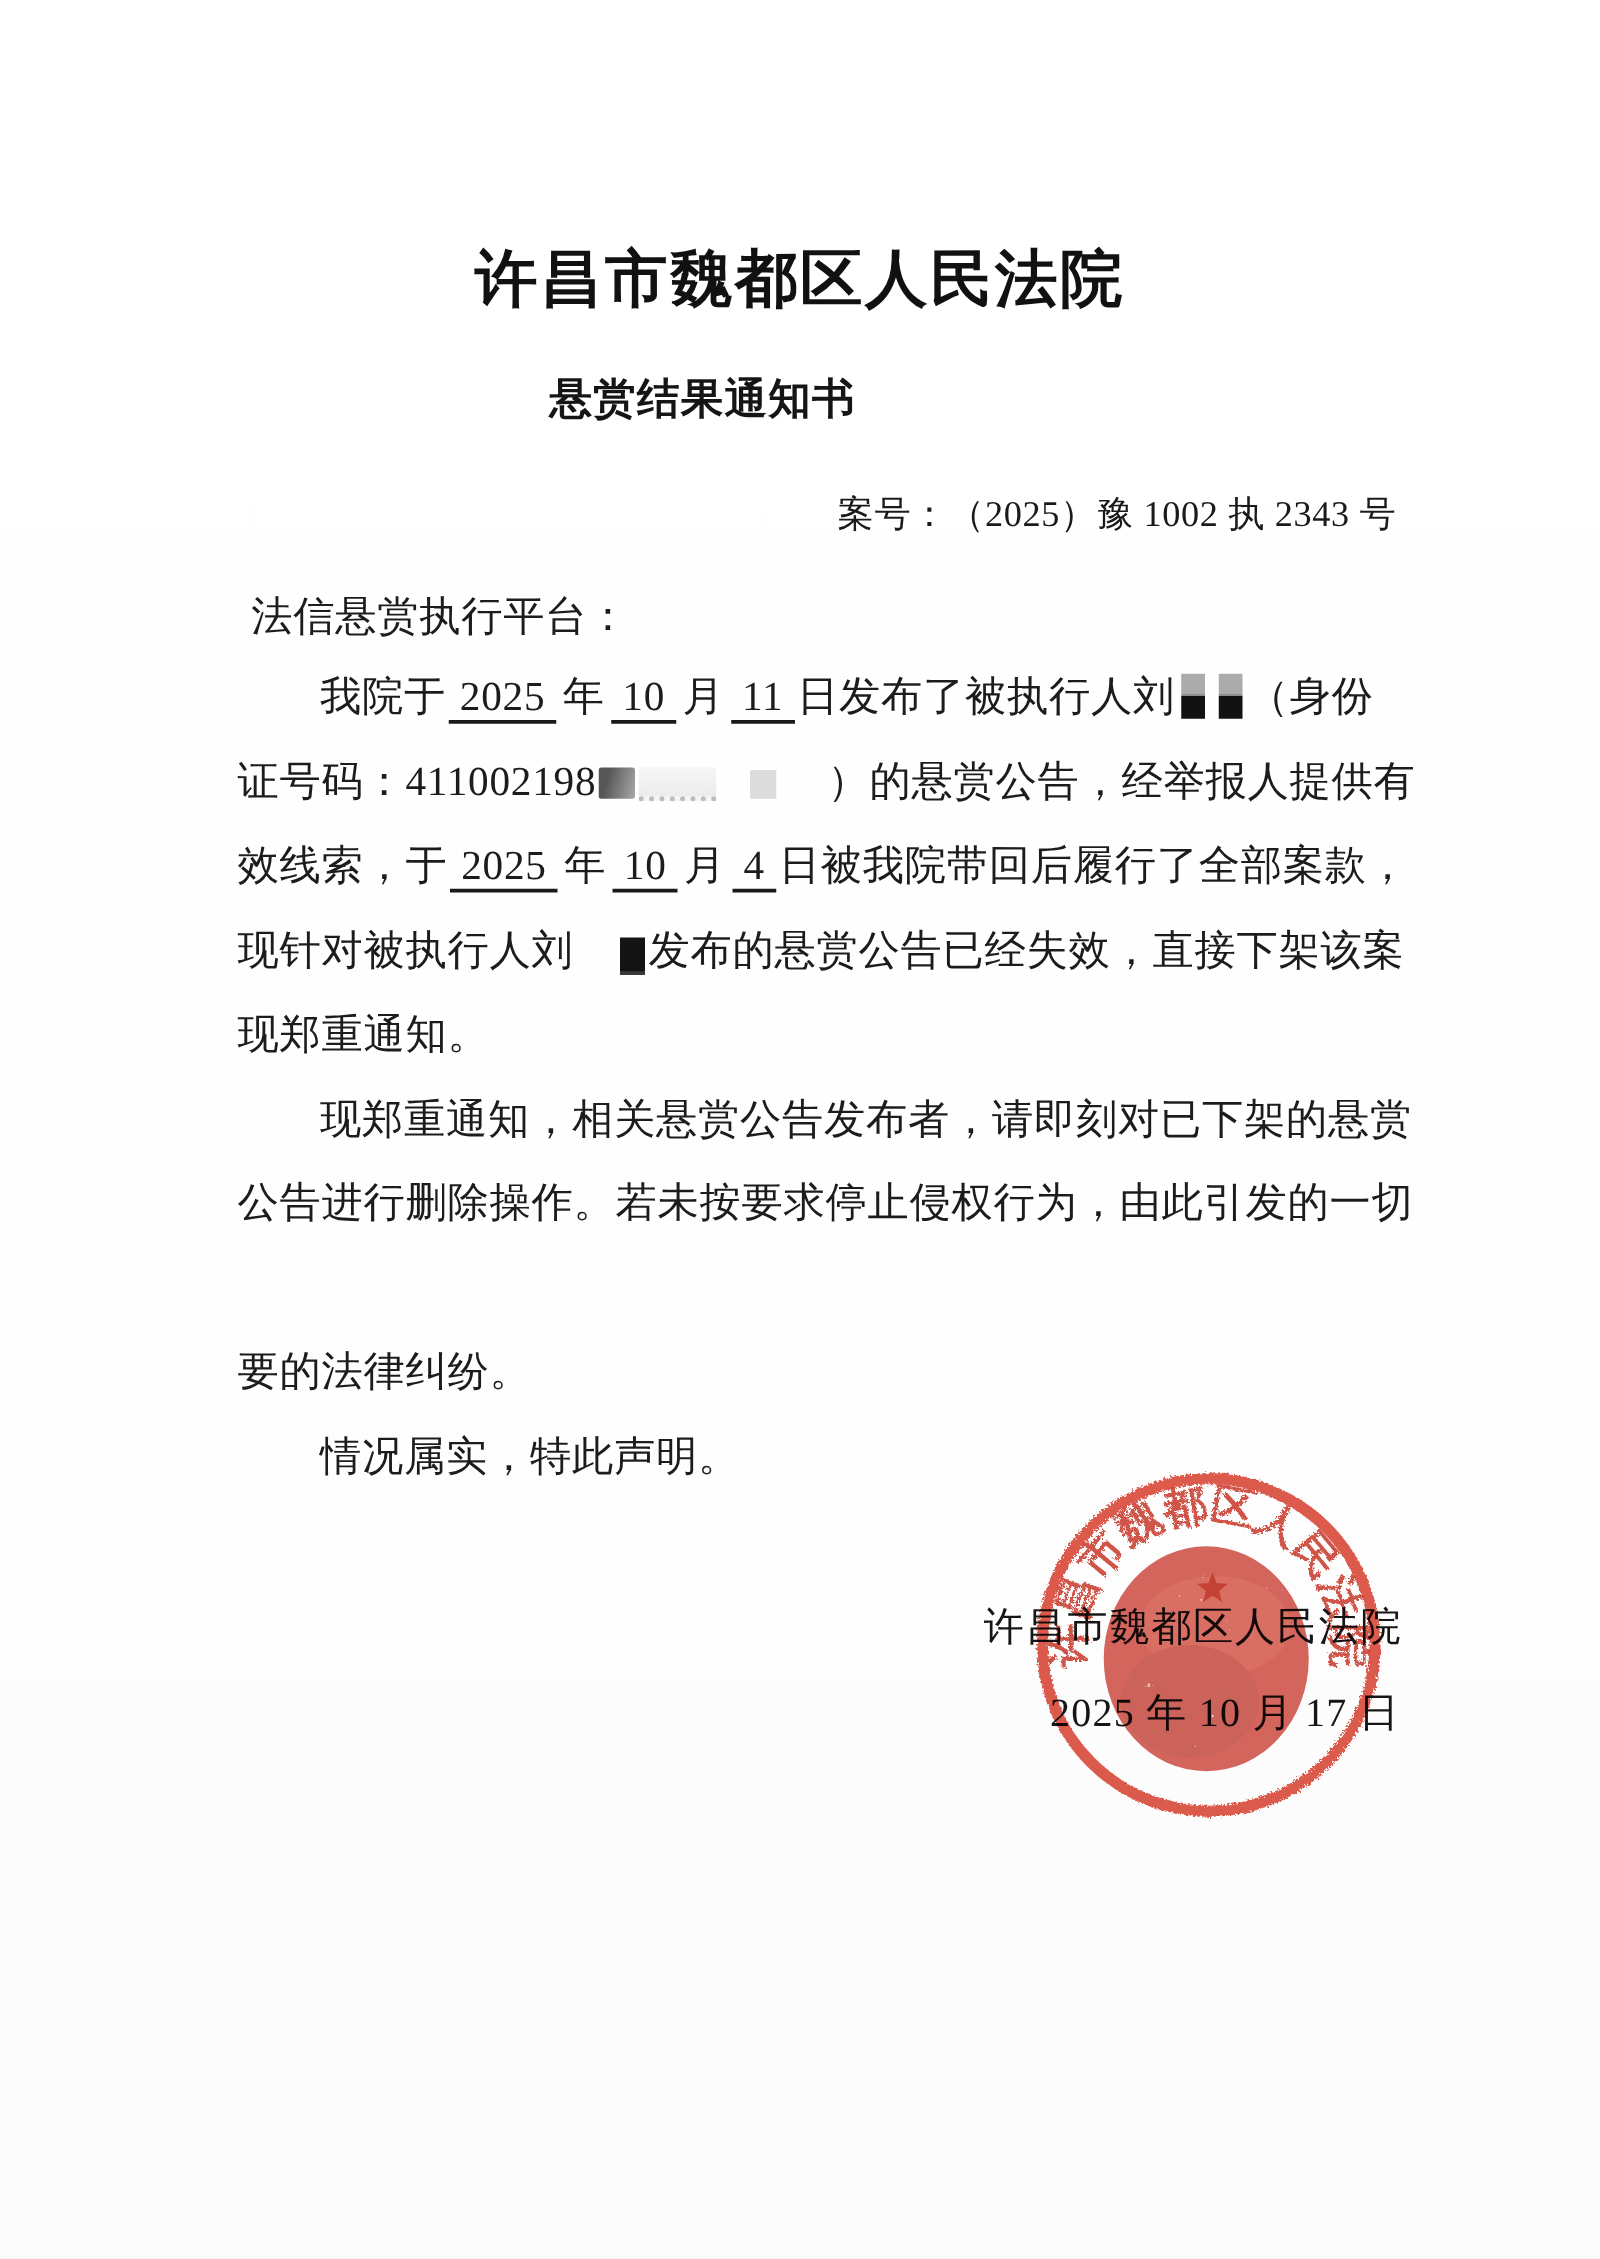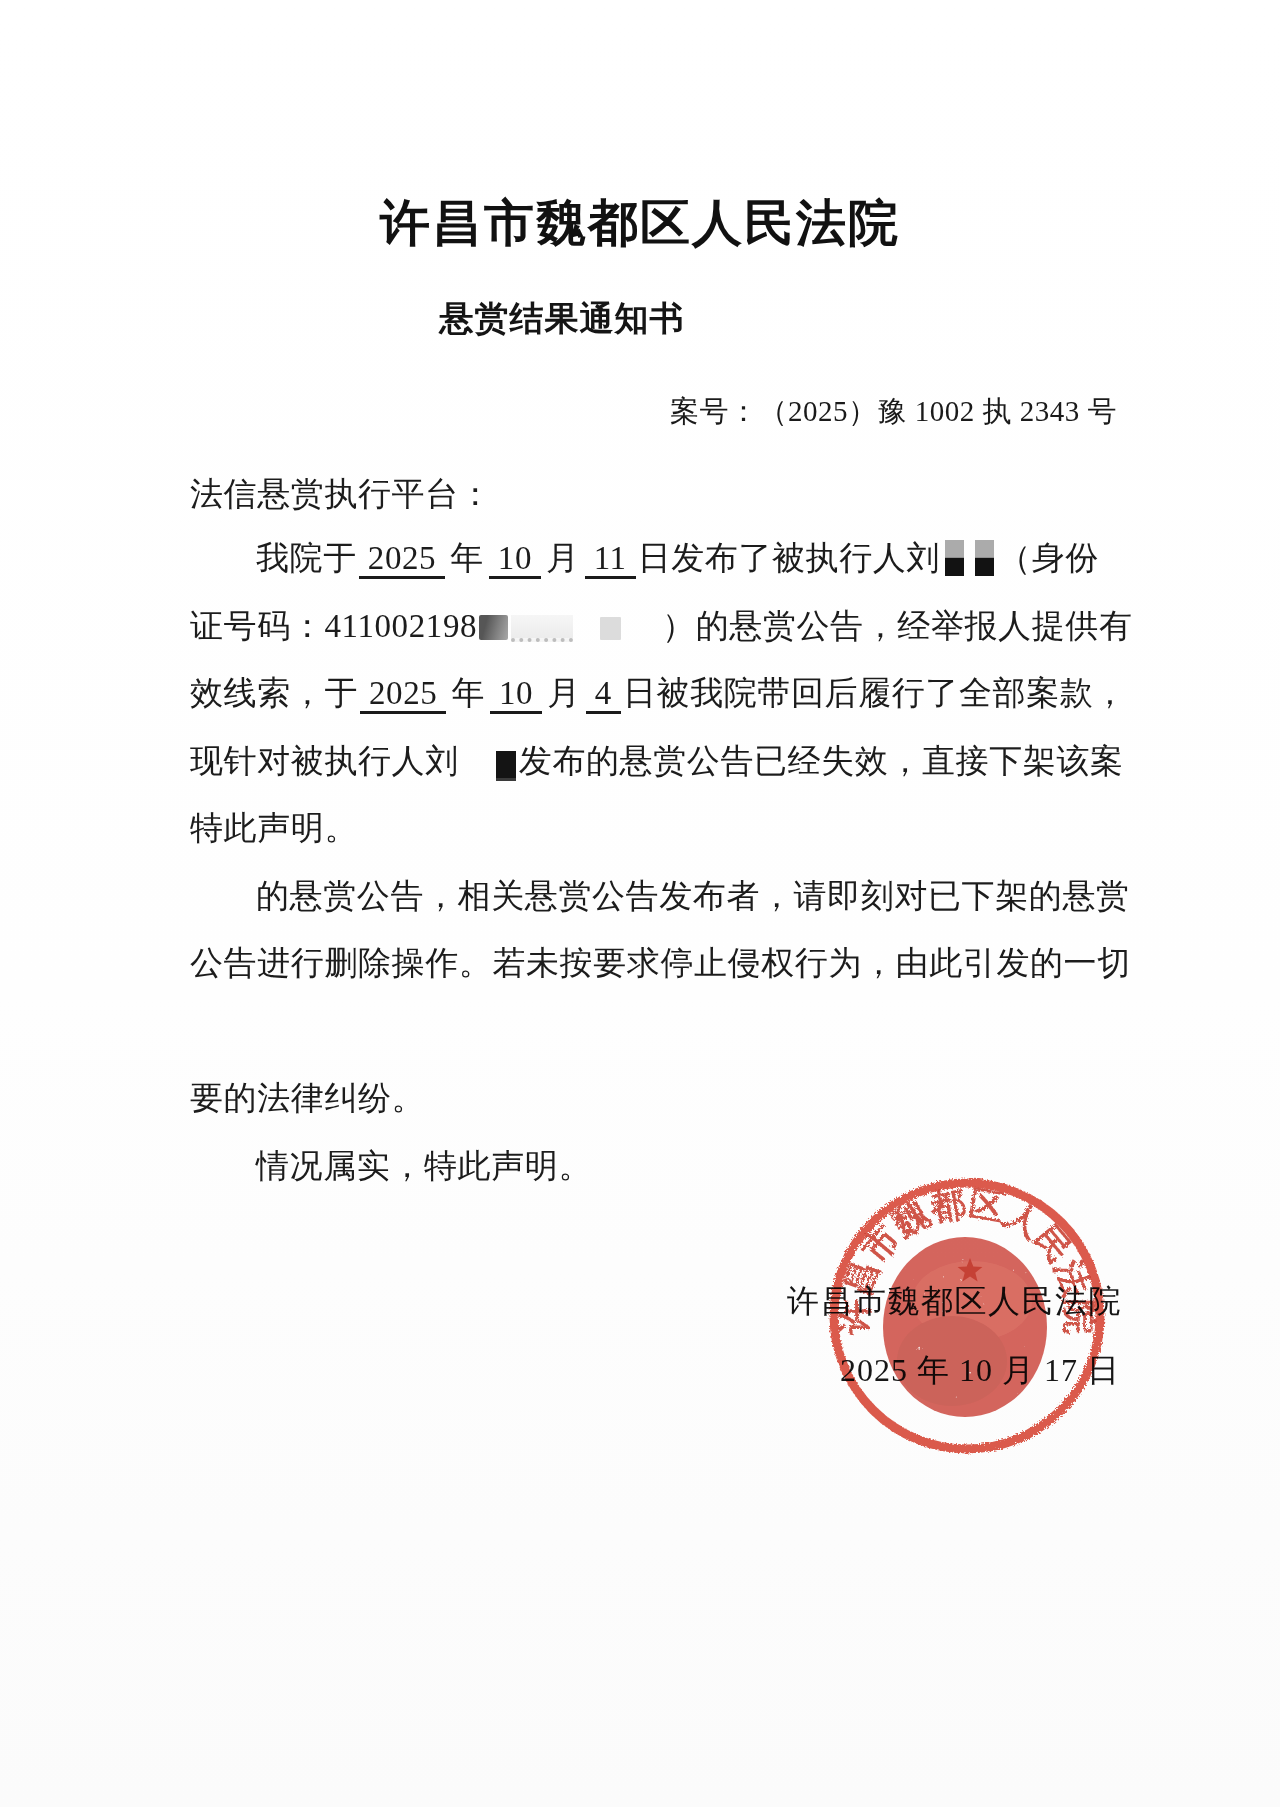--- a/index.html
+++ b/index.html
@@ -83,41 +83,41 @@
 <body>
 
 <div class="page">
 
   <div class="doc-title">许昌市魏都区人民法院</div>
 
   <div class="doc-subtitle">悬赏结果通知书</div>
 
   <div class="case-no">案号：（2025）豫 1002 执 2343 号</div>
 
-  <div class="line" style="top:474px;"><span>法信悬赏执行平台：</span></div>
+  <div class="line" style="top:474px;margin-left:11px;"><span>法信悬赏执行平台：</span></div>
 
   <div class="line indent" style="top:538px;">
     <span>我院于</span><span class="u">2025</span><span class="unit">年</span><span class="u">10</span><span class="unit">月</span><span class="u">11</span><span>日发布了被执行人刘</span><span class="name-block nb1"></span><span class="name-block nb2"></span><span>（身份</span>
   </div>
 
   <div class="line" style="top:606px;">
     <span>证号码：411002198</span><span class="id-dark"></span><span class="id-smudge"></span><span class="id-light"></span><span>）的悬赏公告，经举报人提供有</span>
   </div>
 
   <div class="line" style="top:673px;">
     <span>效线索，于</span><span class="u">2025</span><span class="unit">年</span><span class="u">10</span><span class="unit">月</span><span class="u">4</span><span>日被我院带回后履行了全部案款，</span>
   </div>
 
   <div class="line" style="top:741px;">
     <span>现针对被执行人刘</span><span class="sq-black"></span><span>发布的悬赏公告已经失效，直接下架该案</span>
   </div>
 
-  <div class="line" style="top:808px;"><span>特此声明。</span></div>
+  <div class="line" style="top:808px;"><span>现郑重通知。</span></div>
 
-  <div class="line indent" style="top:876px;"><span>的悬赏公告，相关悬赏公告发布者，请即刻对已下架的悬赏</span></div>
+  <div class="line indent" style="top:876px;"><span>现郑重通知，相关悬赏公告发布者，请即刻对已下架的悬赏</span></div>
   <div class="line" style="top:943px;"><span>公告进行删除操作。若未按要求停止侵权行为，由此引发的一切</span></div>
   <div class="line" style="top:1078px;"><span>要的法律纠纷。</span></div>
 
   <div class="line indent" style="top:1146px;"><span>情况属实，特此声明。</span></div>
 
   <div class="signature">许昌市魏都区人民法院</div>
   <div class="sign-date">2025 年 10 月 17 日</div>
 
   <div class="seal">
     <svg width="290" height="290" viewBox="0 0 290 290">

